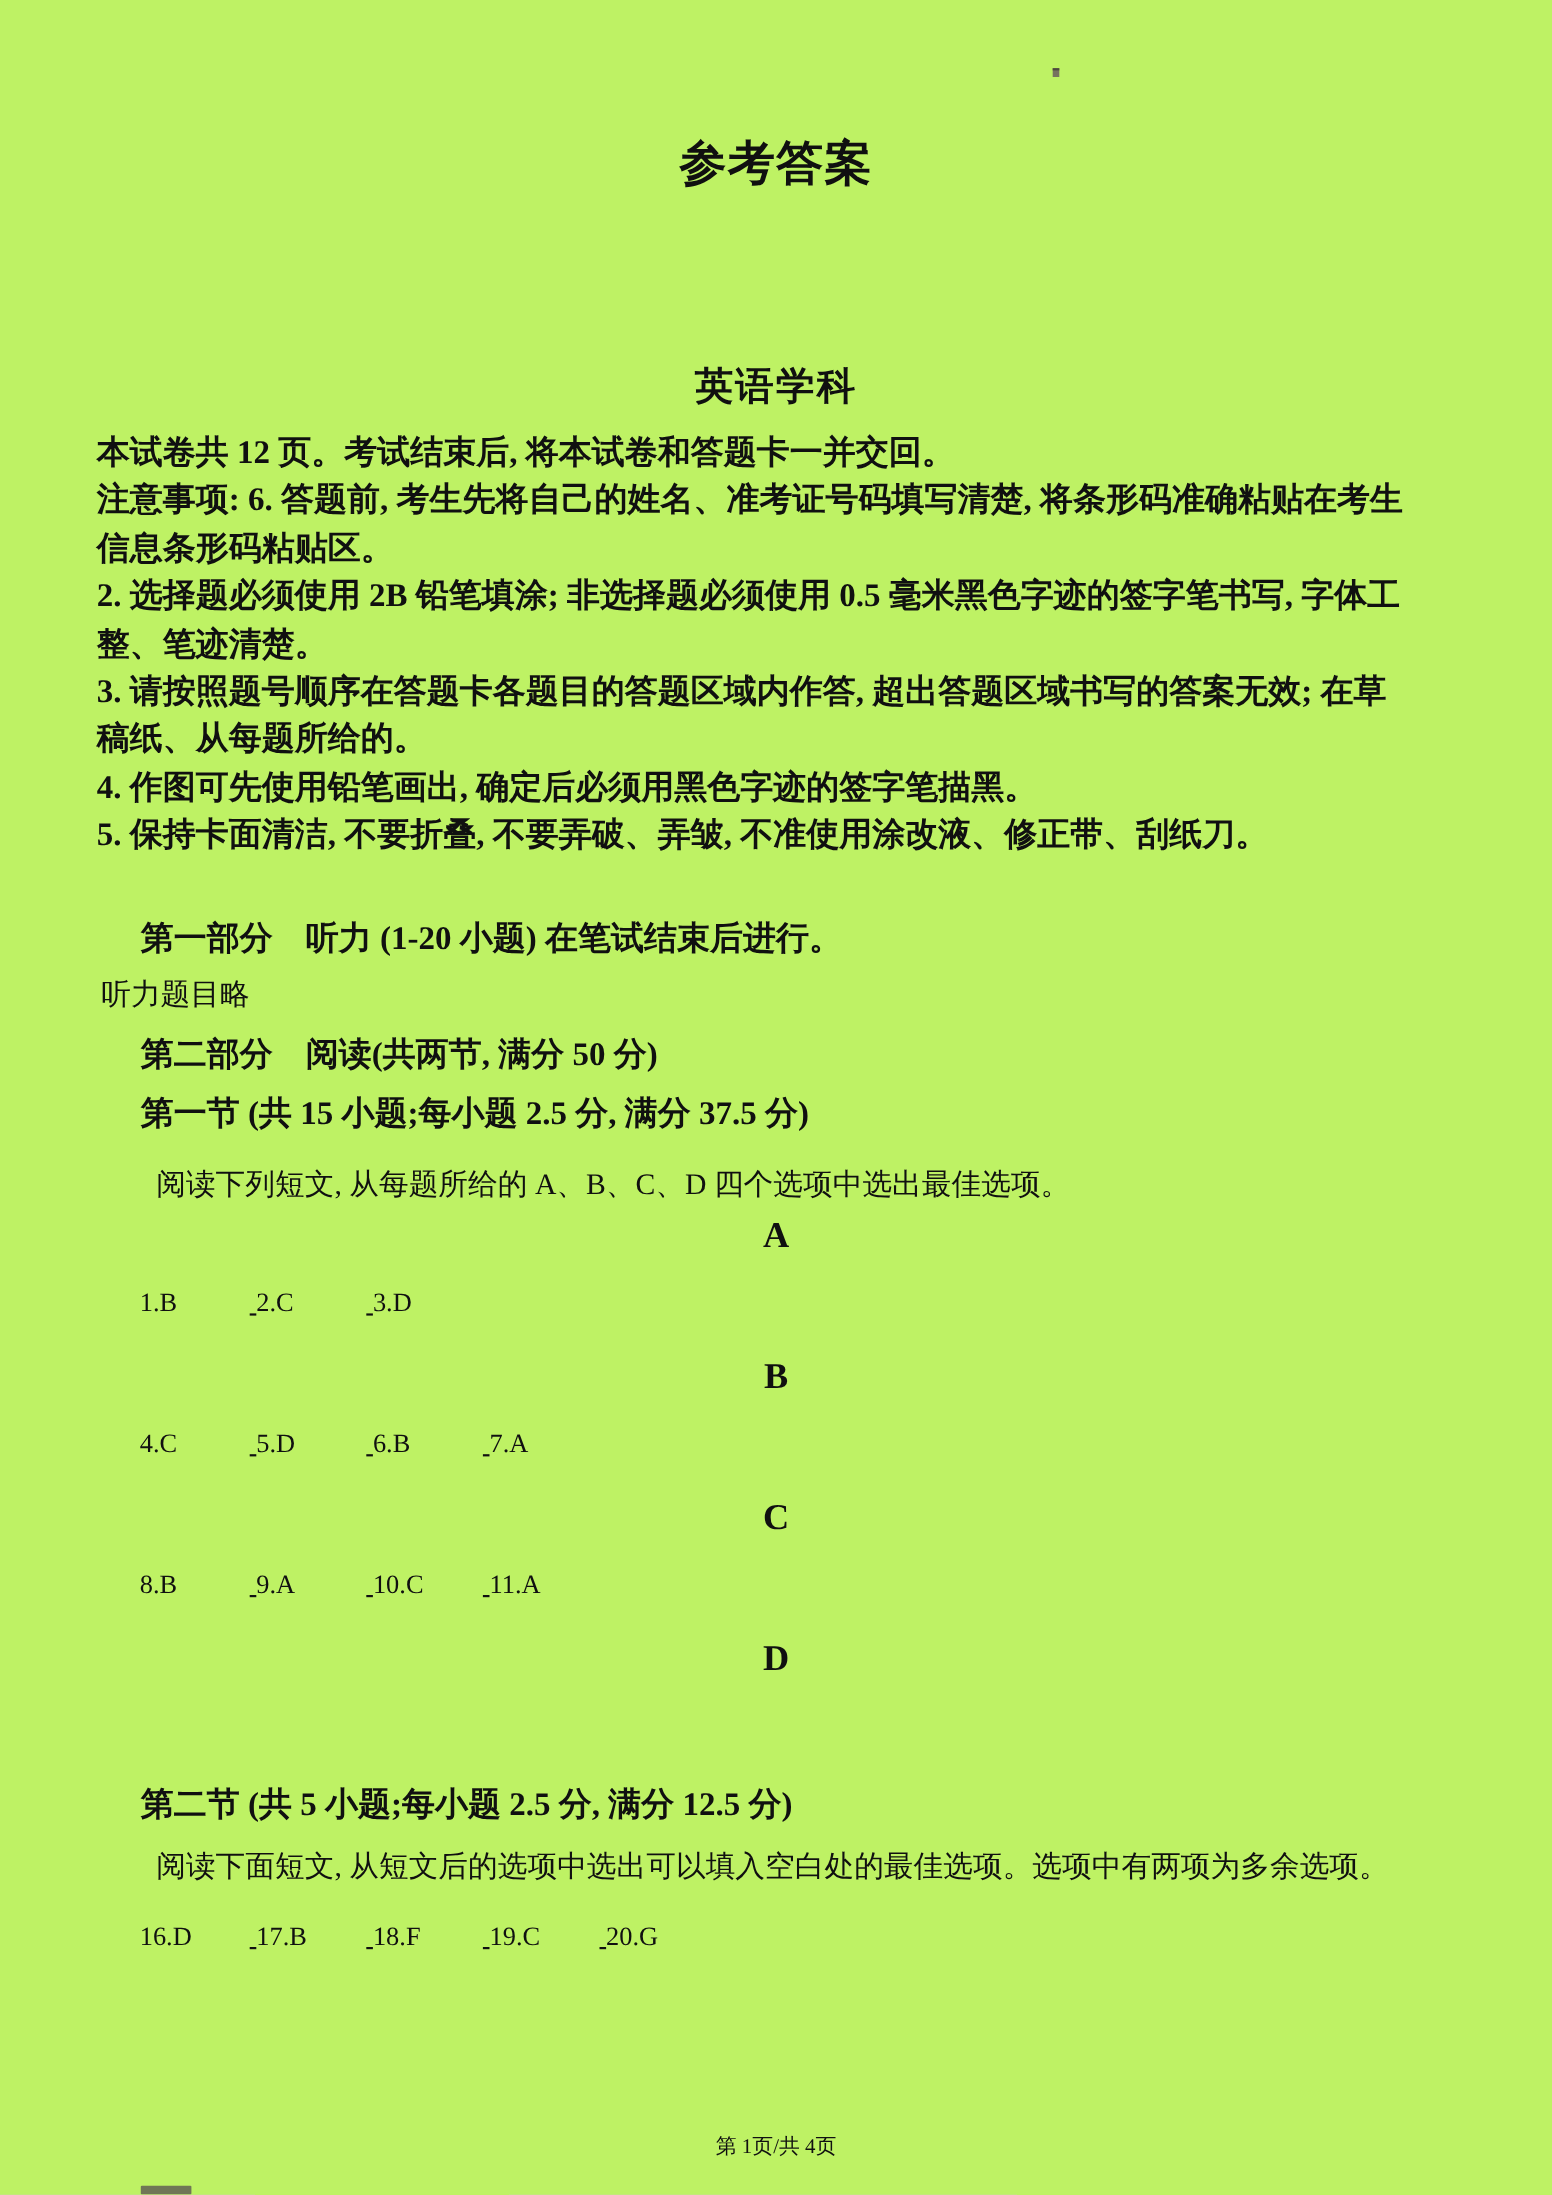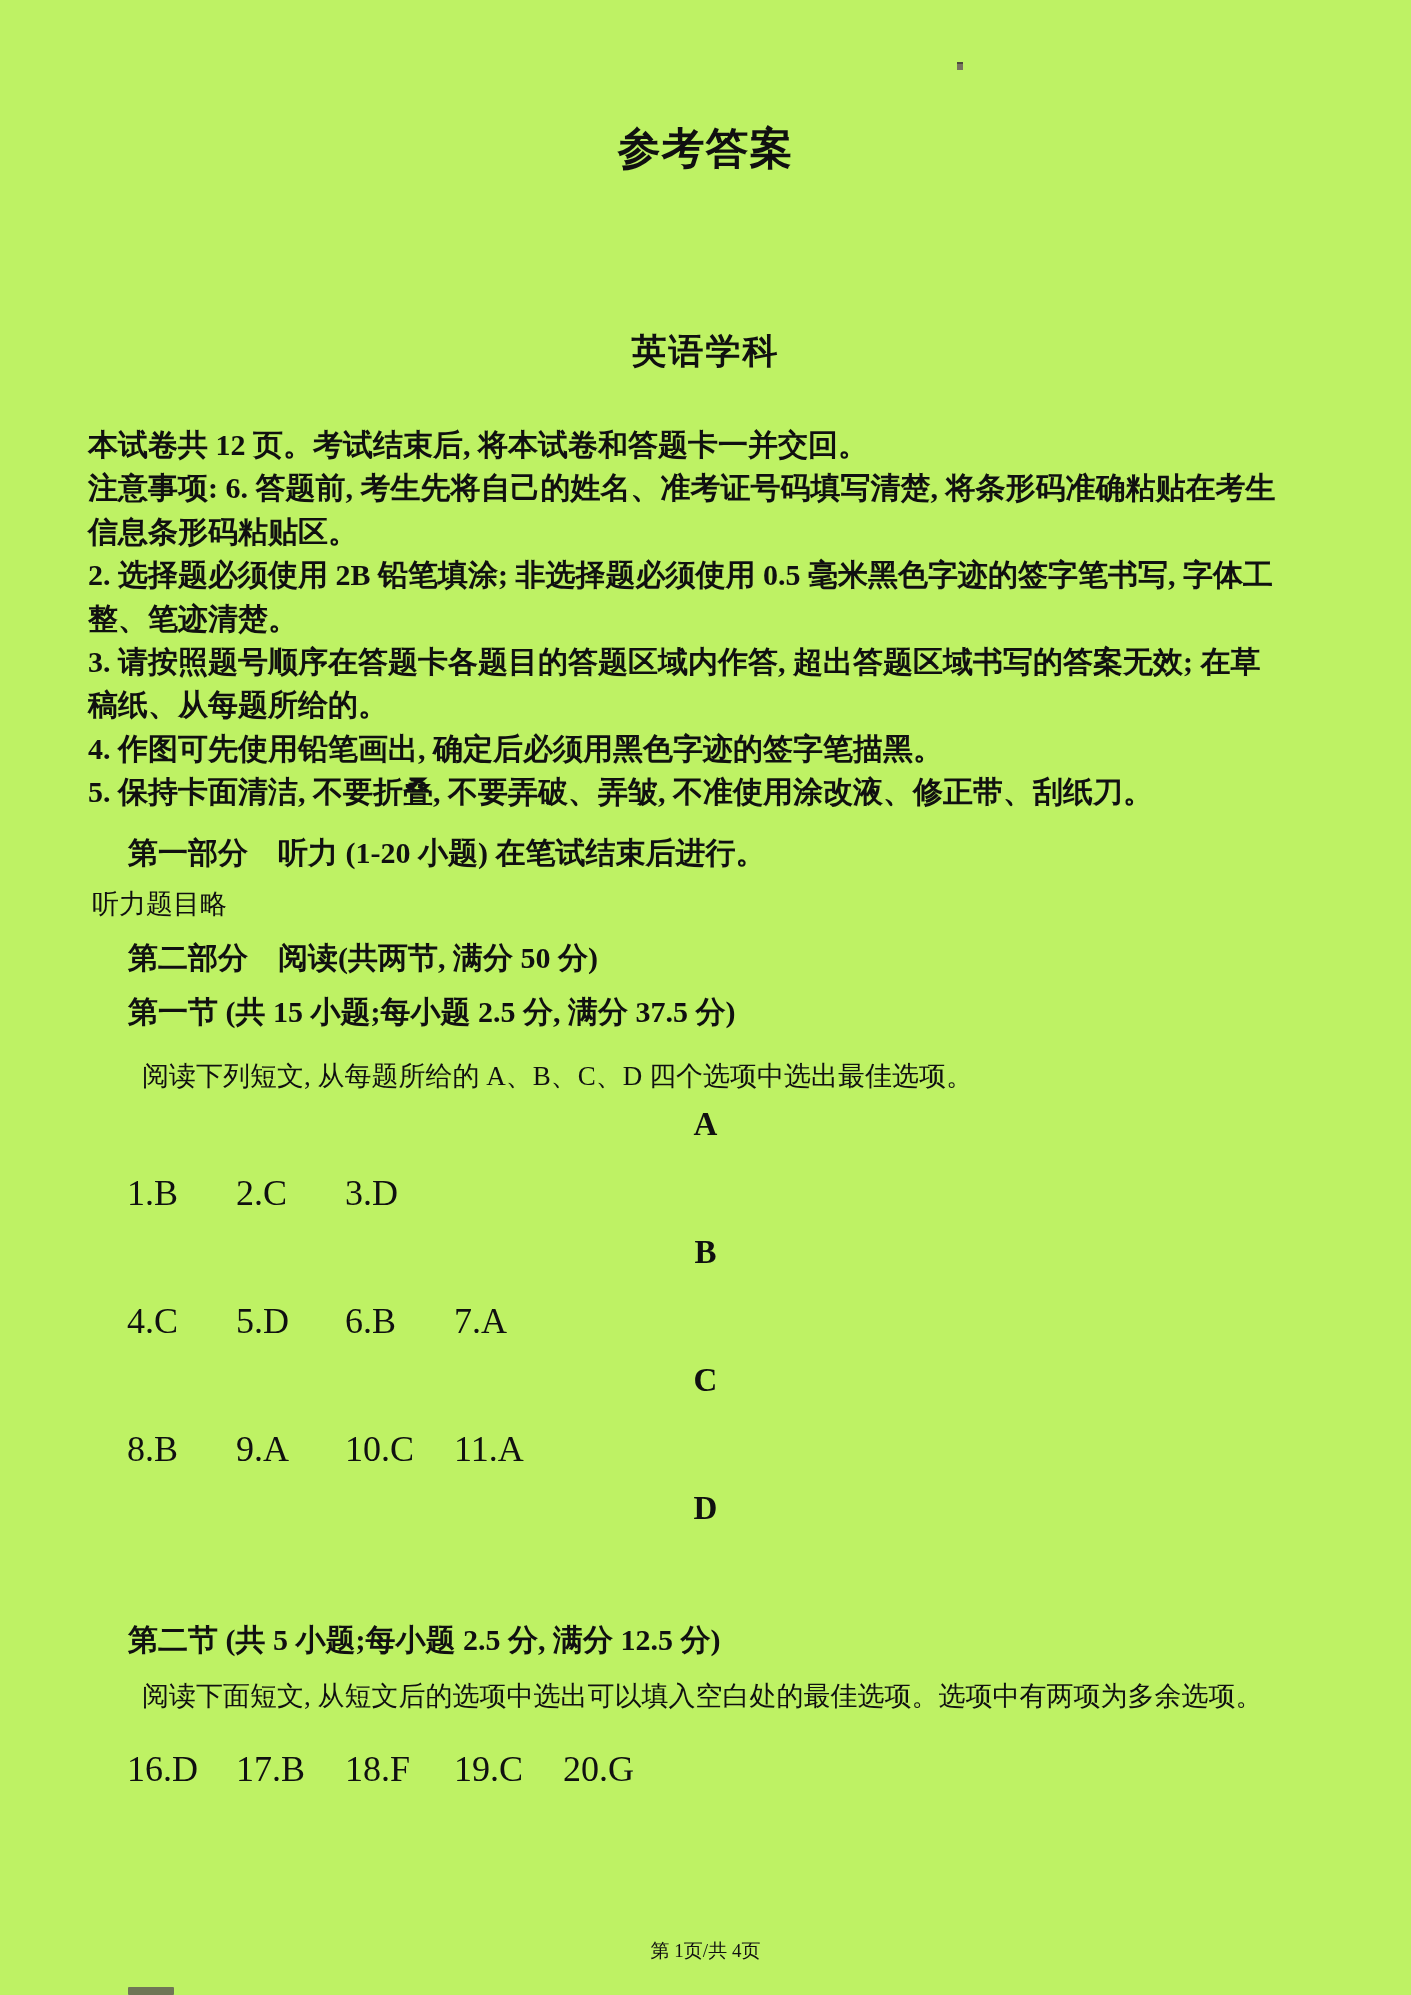--- a/index.html
+++ b/index.html
@@ -18,42 +18,42 @@
   }
   .abs { position: absolute; white-space: nowrap; }
   .centered { left: 0; width: 100%; text-align: center; }
 
   .page-title   { top: 120px; font-size: 43px; font-weight: bold; letter-spacing: 1px; }
   .exam-title   { top: 251px; font-size: 36px; font-weight: bold; letter-spacing: 1px; }
   .subject-title{ top: 328px; font-size: 35px; font-weight: bold; letter-spacing: 2px; }
 
   .notice {
     top: 390px; left: 88px; width: 1240px;
-    font-size: 30px; font-weight: bold; line-height: 43.4px; margin-top: 33px;
+    font-size: 30px; font-weight: bold; line-height: 43.4px;
   }
   .notice div { white-space: nowrap; }
 
   .heading { left: 128px; font-size: 30px; font-weight: bold; }
   .part1-heading   { top: 833px; }
   .listening-note  { top: 886px; left: 92px; font-size: 27px; font-weight: normal; }
   .part2-heading   { top: 938px; }
   .section1-heading{ top: 992px; }
   .section2-heading{ top: 1620px; }
 
   .instruction { left: 88px; width: 1250px; font-size: 27px; text-indent: 54px; }
   .instr1 { top: 1058px; }
   .instr2 { top: 1678px; }
 
   .passage-label { font-size: 33px; font-weight: bold; }
   .label-a { top: 1106px; }
   .label-b { top: 1234px; }
   .label-c { top: 1362px; }
   .label-d { top: 1490px; }
 
-  .answer-row { left: 127px; font-size: 36px; }
+  .answer-row { left: 127px; font-size: 24px; text-decoration: underline; }
   .row1 { top: 1172px; }
   .row2 { top: 1300px; }
   .row3 { top: 1428px; }
   .row4 { top: 1556px; }
   .row5 { top: 1748px; }
   .answer-row span { display: inline-block; width: 100px; }
   .answer-row span:last-child { width: auto; }
 
   .page-footer { top: 1938px; font-size: 19px; }
 

